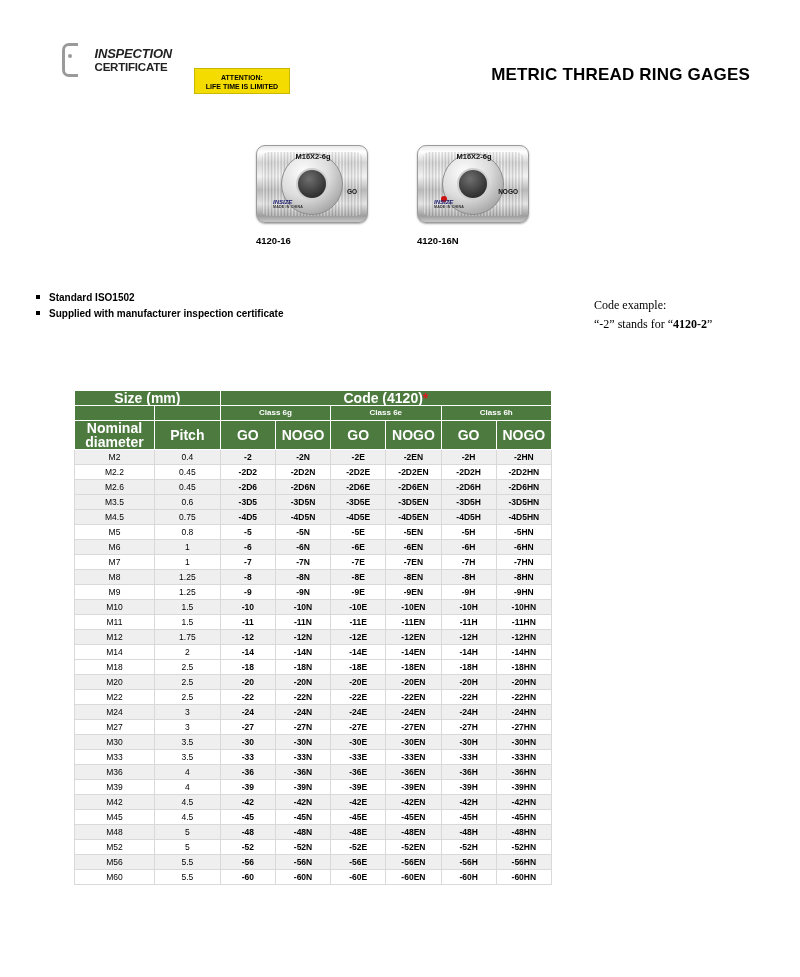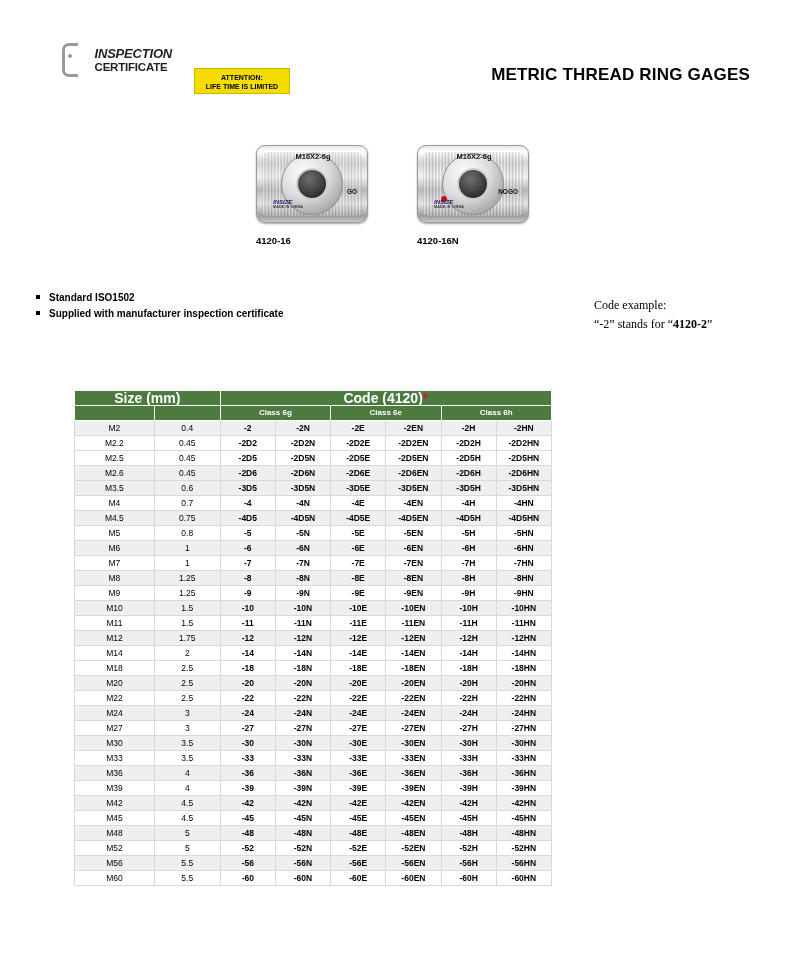--- a/index.html
+++ b/index.html
@@ -387,20 +387,30 @@
         <th colspan="2">Size (mm)</th>
         <th colspan="6"><span>Code (4120)</span><span class="red-ast">*</span></th>
       </tr>
       <tr>
         <th rowspan="1"></th>
         <th rowspan="1"></th>
         <th class="sub" colspan="2">Class 6g</th>
         <th class="sub" colspan="2">Class 6e</th>
         <th class="sub" colspan="2">Class 6h</th>
       </tr>
+      <tr>
+        <th>Nominal diameter</th>
+        <th>Pitch</th>
+        <th>GO</th>
+        <th>NOGO</th>
+        <th>GO</th>
+        <th>NOGO</th>
+        <th>GO</th>
+        <th>NOGO</th>
+      </tr>
     </thead>
     <tbody id="table-body">
         <tr class="odd">
           <td class="size">M2</td>
           <td class="pitch">0.4</td>
           <td class="code">-2</td>
           <td class="code">-2N</td>
           <td class="code">-2E</td>
           <td class="code">-2EN</td>
           <td class="code">-2H</td>
@@ -409,60 +419,40 @@
         <tr class="even">
           <td class="size">M2.2</td>
           <td class="pitch">0.45</td>
           <td class="code">-2D2</td>
           <td class="code">-2D2N</td>
           <td class="code">-2D2E</td>
           <td class="code">-2D2EN</td>
           <td class="code">-2D2H</td>
           <td class="code">-2D2HN</td>
         </tr>
-        <tr class="even">
-          <td class="size">M2.5</td>
-          <td class="pitch">0.45</td>
-          <td class="code">-2D5</td>
-          <td class="code">-2D5N</td>
-          <td class="code">-2D5E</td>
-          <td class="code">-2D5EN</td>
-          <td class="code">-2D5H</td>
-          <td class="code">-2D5HN</td>
-        </tr>
         <tr class="odd">
           <td class="size">M2.6</td>
           <td class="pitch">0.45</td>
           <td class="code">-2D6</td>
           <td class="code">-2D6N</td>
           <td class="code">-2D6E</td>
           <td class="code">-2D6EN</td>
           <td class="code">-2D6H</td>
           <td class="code">-2D6HN</td>
         </tr>
         <tr class="odd">
           <td class="size">M3.5</td>
           <td class="pitch">0.6</td>
           <td class="code">-3D5</td>
           <td class="code">-3D5N</td>
           <td class="code">-3D5E</td>
           <td class="code">-3D5EN</td>
           <td class="code">-3D5H</td>
           <td class="code">-3D5HN</td>
         </tr>
-        <tr class="even">
-          <td class="size">M4</td>
-          <td class="pitch">0.7</td>
-          <td class="code">-4</td>
-          <td class="code">-4N</td>
-          <td class="code">-4E</td>
-          <td class="code">-4EN</td>
-          <td class="code">-4H</td>
-          <td class="code">-4HN</td>
-        </tr>
         <tr class="odd">
           <td class="size">M4.5</td>
           <td class="pitch">0.75</td>
           <td class="code">-4D5</td>
           <td class="code">-4D5N</td>
           <td class="code">-4D5E</td>
           <td class="code">-4D5EN</td>
           <td class="code">-4D5H</td>
           <td class="code">-4D5HN</td>
         </tr>

